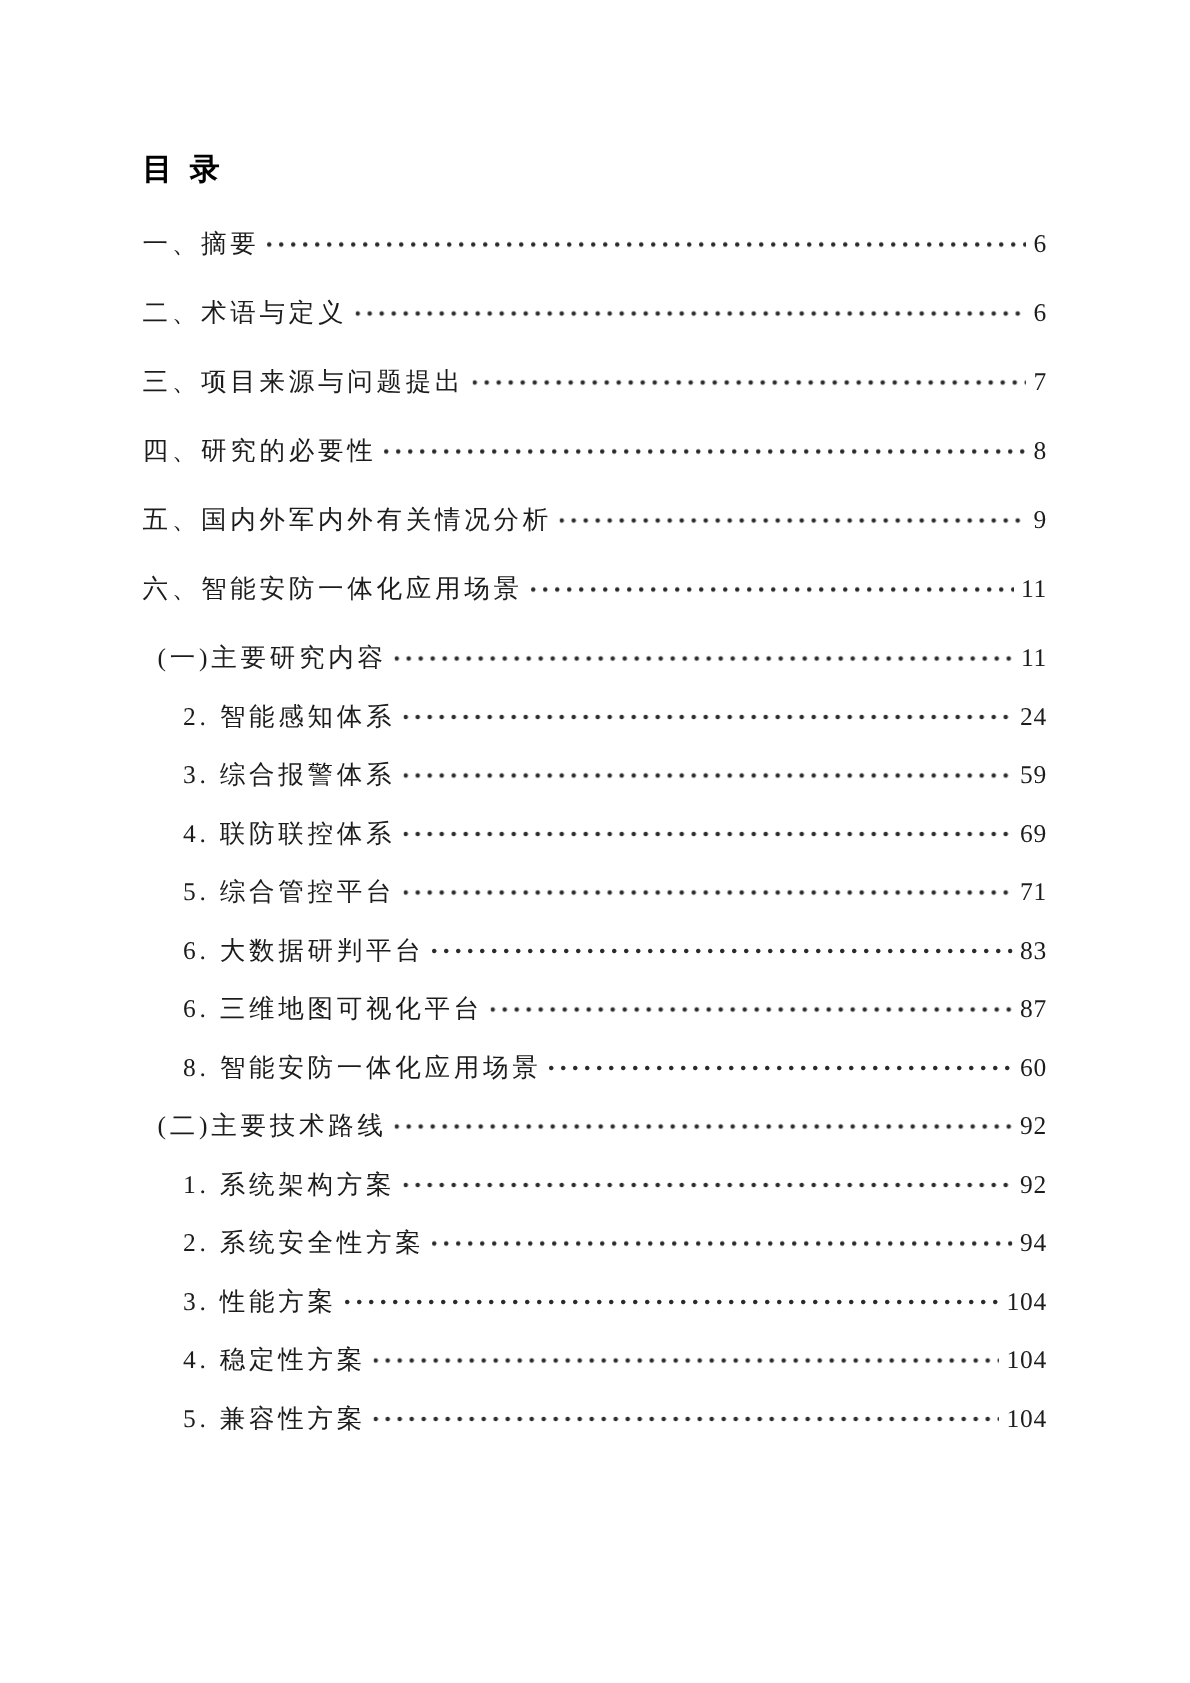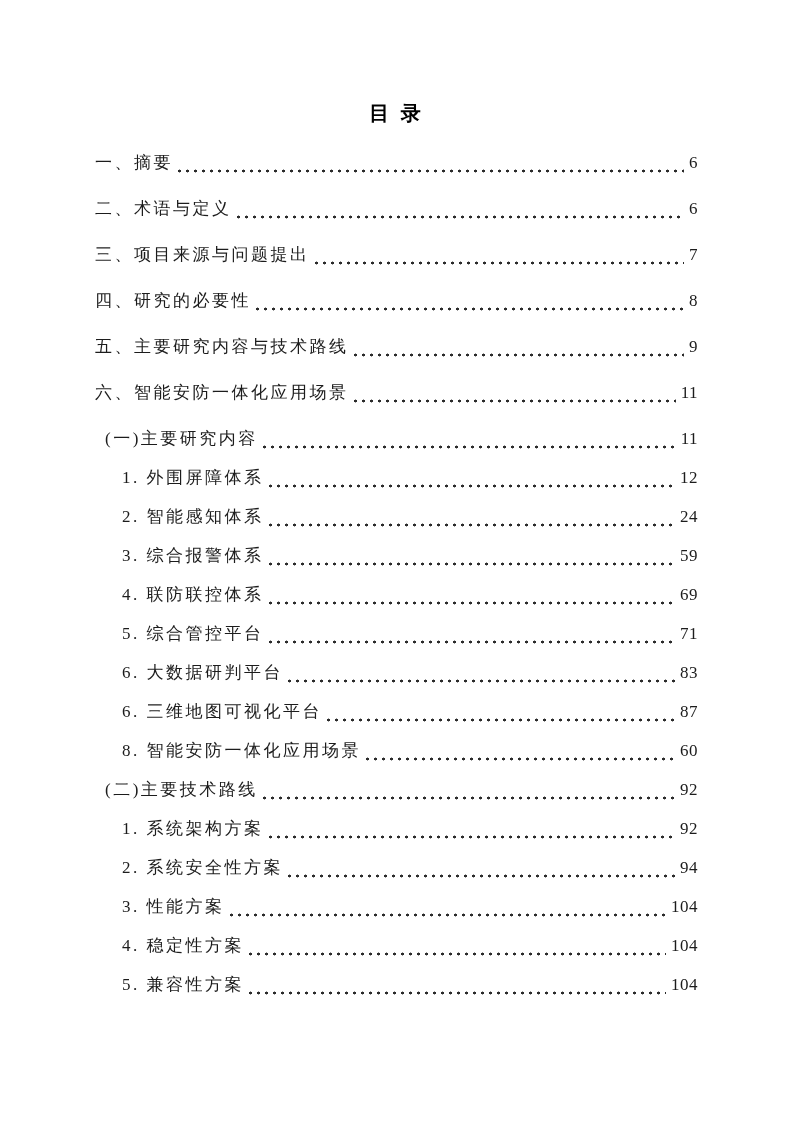--- a/index.html
+++ b/index.html
@@ -13,34 +13,33 @@
     height: 1122px;
     margin: 0 auto;
     background: #ffffff;
     box-sizing: border-box;
     padding: 100px 95px 0 95px;
     overflow: hidden;
     font-family: "Liberation Serif", "DejaVu Serif", serif;
     color: #1c1c1c;
   }
   .doc-title {
-    text-align: center;
     font-family: "Liberation Sans", "DejaVu Sans", sans-serif;
     font-weight: 700;
     font-size: 20px;
     line-height: 26px;
     letter-spacing: 3px;
     color: #000000;
   }
   .toc-list {
     margin-top: 27px;
   }
   .toc-row {
     display: flex;
-    align-items: flex-end;
+    align-items: center;
     font-size: 17px;
     line-height: 20px;
     white-space: nowrap;
   }
   .toc-row.level-1 { margin-bottom: 26px; padding-left: 0; }
   .toc-row.level-2 { margin-bottom: 19px; padding-left: 10px; }
   .toc-row.level-3 { margin-bottom: 19px; padding-left: 27px; }
   .toc-label {
     letter-spacing: 2.5px;
     flex: 0 0 auto;
@@ -87,42 +86,37 @@
     <span class="toc-page">7</span>
   </div>
 
   <div class="toc-row level-1">
     <span class="toc-label">四、研究的必要性</span>
     <span class="toc-leader"></span>
     <span class="toc-page">8</span>
   </div>
 
   <div class="toc-row level-1">
-    <span class="toc-label">五、主要研究内容与技术路线</span>
+    <span class="toc-label">五、国内外军内外有关情况分析</span>
     <span class="toc-leader"></span>
     <span class="toc-page">9</span>
   </div>
 
   <div class="toc-row level-1">
     <span class="toc-label">六、智能安防一体化应用场景</span>
     <span class="toc-leader"></span>
     <span class="toc-page">11</span>
   </div>
 
   <div class="toc-row level-2">
     <span class="toc-label">(一)主要研究内容</span>
     <span class="toc-leader"></span>
     <span class="toc-page">11</span>
   </div>
 
-  <div class="toc-row level-3">
-    <span class="toc-label">1. 外围屏障体系</span>
-    <span class="toc-leader"></span>
-    <span class="toc-page">12</span>
-  </div>
 
   <div class="toc-row level-3">
     <span class="toc-label">2. 智能感知体系</span>
     <span class="toc-leader"></span>
     <span class="toc-page">24</span>
   </div>
 
   <div class="toc-row level-3">
     <span class="toc-label">3. 综合报警体系</span>
     <span class="toc-leader"></span>

